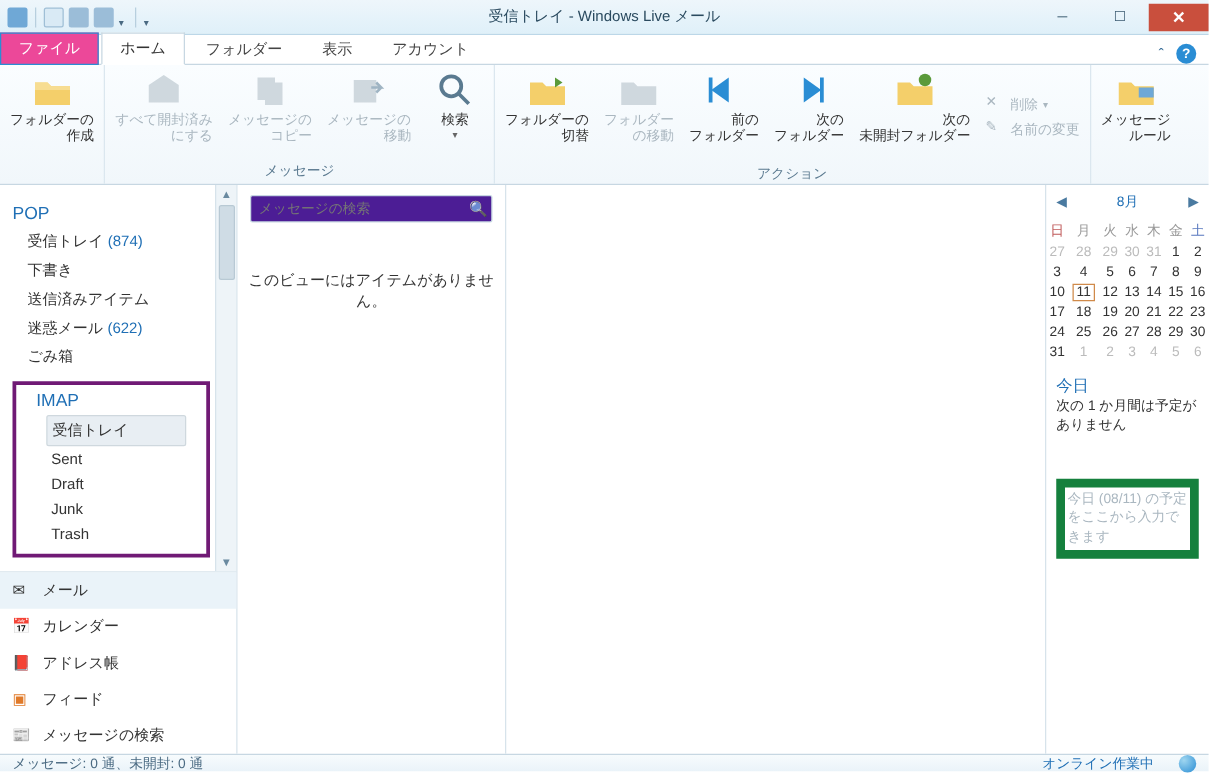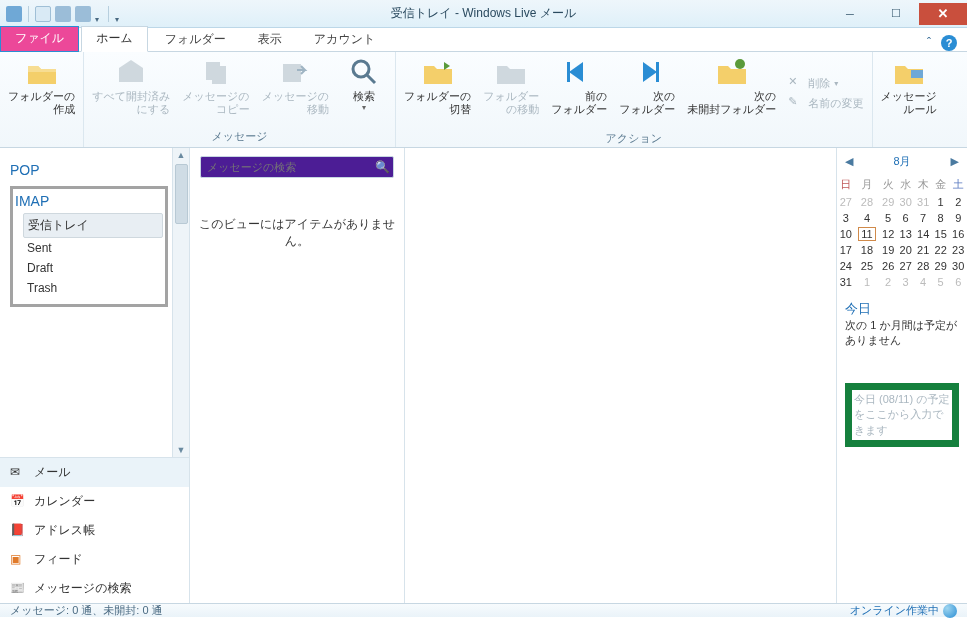--- a/index.html
+++ b/index.html
@@ -50,21 +50,21 @@
 .folders { flex:1; overflow:hidden; position:relative; }
 .folders .vscroll { position:absolute; right:0; top:0; bottom:0; width:17px; background:#eef4f8; border-left:1px solid #d7e3eb; display:flex; flex-direction:column; align-items:center; justify-content:space-between; }
 .folders .vscroll .arrow { font-size:9px; color:#6a8aa0; padding:2px 0; }
 .folders .vscroll .thumb { width:13px; background:#cfdce5; border:1px solid #b8c9d4; border-radius:2px; flex:0 0 60px; margin:2px 0;}
 .folders .content { padding:8px 4px 8px 10px; position:relative; z-index:0; margin-right:17px;}
 .acct { color:#1f6fb5; font-size:14px; margin:6px 0 4px; }
 .flist { margin-left:8px; }
 .fitem { font-size:12px; color:#333; padding:3px 4px; }
 .fitem .cnt { color:#1f6fb5; }
 .fitem.sel { background:#e8eef3; border:1px solid #cfd8de; border-radius:2px; }
-.imapbox { border:3px solid #a3a3a3; padding:4px 2px 6px; margin-top:8px; }
+.imapbox { border:3px solid #701a75; padding:4px 16px 6px; margin-top:8px; }
 .navshort { border-top:1px solid #d7e3eb; padding:0; }
 .navshort .nitem { display:flex; align-items:center; gap:8px; padding:6px 10px; font-size:12px; color:#333; }
 .navshort .nitem .nico { width:16px; height:16px; display:inline-block; }
 .navshort .nitem.active { background:#eaf3f9; }
 
 .main { flex:1; display:flex; }
 .listpane { width: 215px; border-right:1px solid #d7e3eb; display:flex; flex-direction:column; }
 .searchwrap { padding:8px 10px; }
 .search { display:flex; align-items:center; border:1px solid #c7d7e2; border-radius:2px; height:22px; background:#4c1d95; }
 .search input { flex:1; border:none; outline:none; font-size:11px; padding:0 6px; color:#888; background:transparent; }
@@ -83,21 +83,21 @@
 .cal td { text-align:center; padding:2px 0; color:#333; }
 .cal td.dim { color:#bbb; }
 .cal td.today span { border:1px solid #d08a4a; padding:0 2px; }
 .cal .today-sec { padding:10px 8px 4px; }
 .cal .today-sec .tt { color:#1f6fb5; font-size:13px; }
 .cal .today-sec .ts { font-size:11px; color:#333; line-height:1.4; }
 .cal .addbox { margin:30px 8px 8px; border:7px solid #15803d; padding:2px; font-size:11px; color:#aab7c0; line-height:1.4; }
 
 
 .status { height:14px; border-top:1px solid #c7d7e2; background:linear-gradient(#f7fbfd,#eaf3f9); display:flex; align-items:center; justify-content:space-between; padding:0 10px; font-size:11px; color:#4a6a82; }
-.status .online { color:#1f6fb5; display:flex; align-items:center; gap:4px;}
+.status .online { color:#1f6fb5; display:flex; align-items:center; gap:20px;}
 .status .globe { width:14px; height:14px; border-radius:50%; background:radial-gradient(circle at 30% 30%, #9fd6f0, #2a8dd4); display:inline-block; }
 
 svg { display:block; }
 </style>
 </head>
 <body>
 
 <div class="titlebar">
   <div class="qat">
     <span class="ico"></span>
@@ -276,26 +276,34 @@
     <div class="glabel">&nbsp;</div>
   </div>
 </div>
 
 <div class="body">
 
   <div class="sidebar">
     <div class="folders">
       <div class="content">
         <div class="acct">POP</div>
+        <div class="flist">
+          <div class="fitem"><span>受信トレイ</span> <span class="cnt">(874)</span></div>
+          <div class="fitem">下書き</div>
+          <div class="fitem">送信済みアイテム</div>
+          <div class="fitem"><span>迷惑メール</span> <span class="cnt">(622)</span></div>
+          <div class="fitem">ごみ箱</div>
+        </div>
         <div class="imapbox">
           <div class="acct" style="margin-top:0;">IMAP</div>
           <div class="flist">
             <div class="fitem sel">受信トレイ</div>
             <div class="fitem">Sent</div>
             <div class="fitem">Draft</div>
+            <div class="fitem">Junk</div>
             <div class="fitem">Trash</div>
           </div>
         </div>
       </div>
       <div class="vscroll">
         <span class="arrow">▲</span>
         <span class="thumb"></span>
         <div style="flex:1"></div>
         <span class="arrow">▼</span>
       </div>

